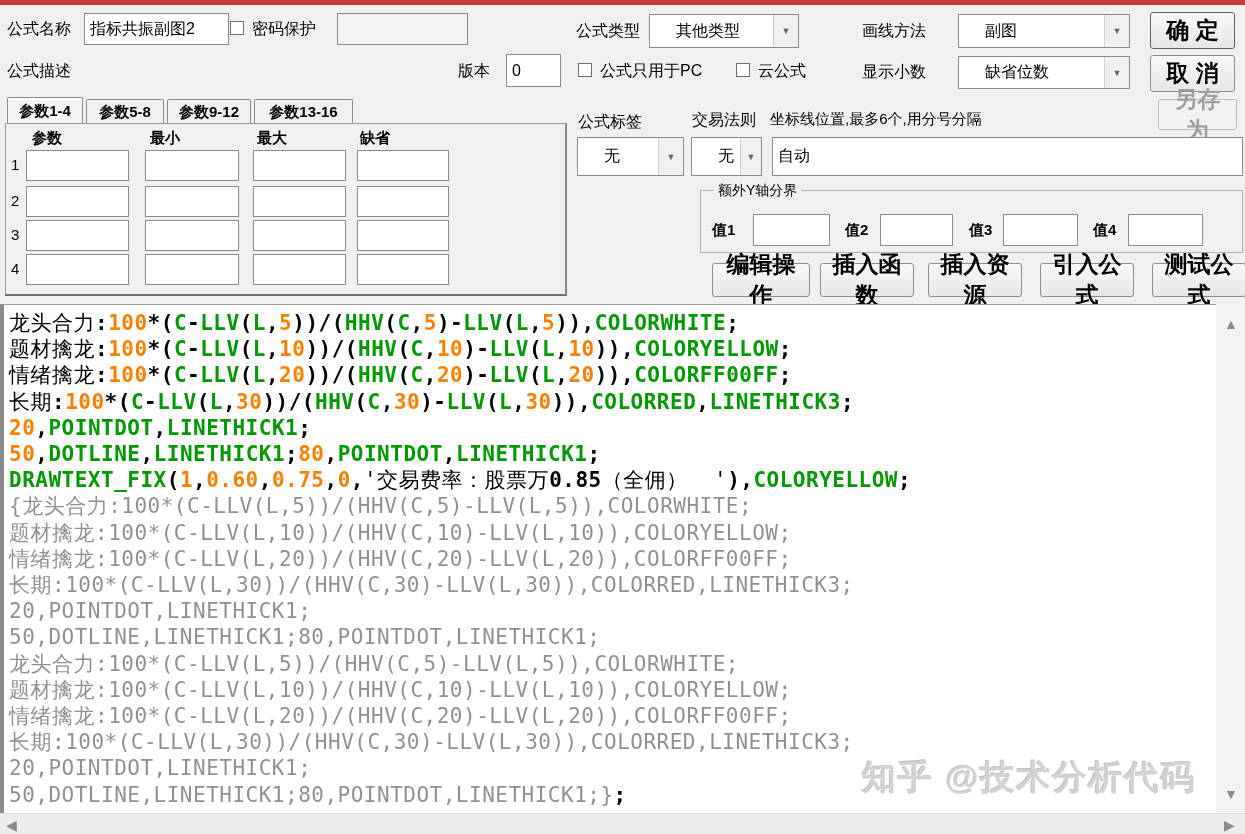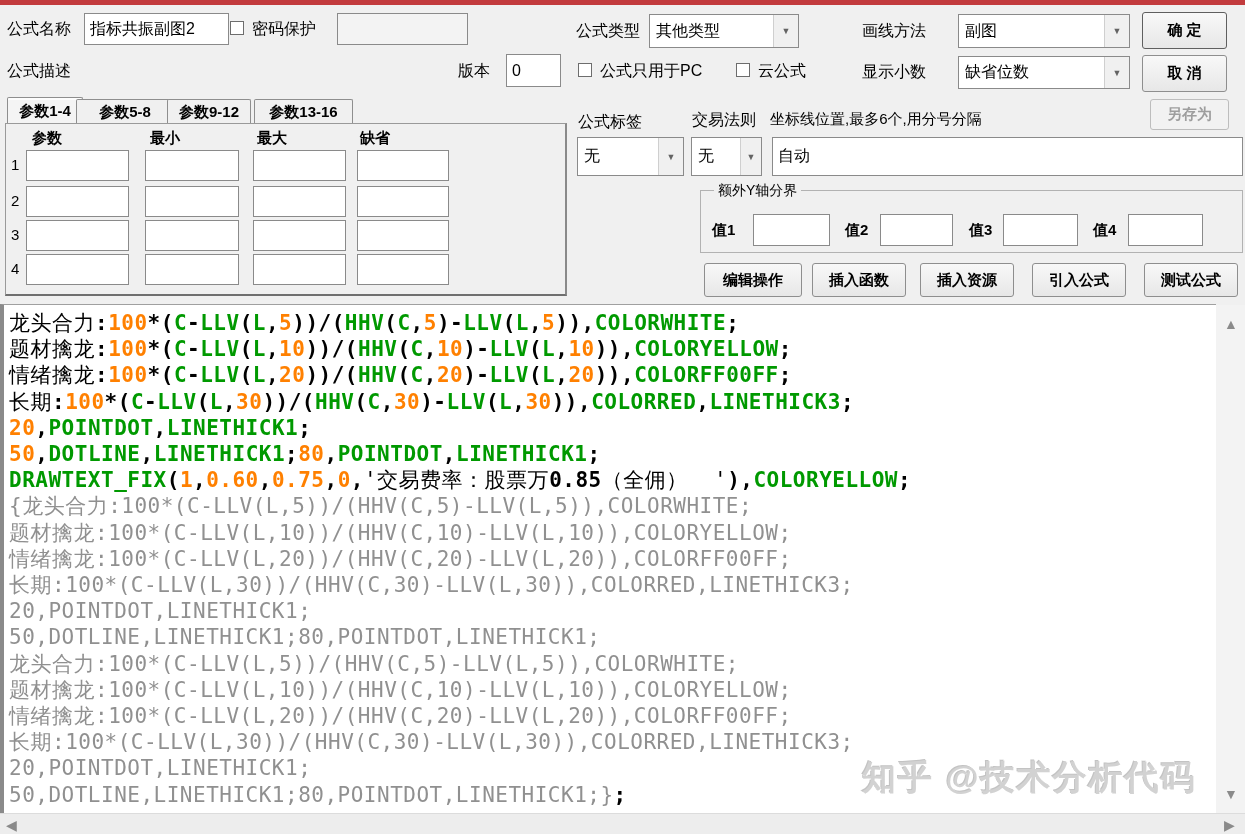--- a/index.html
+++ b/index.html
@@ -6,24 +6,24 @@
   body{font-family:"Liberation Sans",sans-serif;background:#d9d9d9;}
   .screen{position:relative;width:1245px;height:834px;background:#f0f0f0;overflow:hidden;}
   .topbar{position:absolute;left:0;top:0;width:1245px;height:5px;background:#c23b3d;}
   .lbl{position:absolute;font-size:16px;color:#000;white-space:nowrap;}
   .lbl-sm{position:absolute;font-size:15px;color:#000;white-space:nowrap;}
   .inp{position:absolute;background:#fff;border:1px solid #8a8a8a;font-family:"Liberation Sans",sans-serif;
        font-size:16px;color:#000;padding:0 5px;box-sizing:border-box;outline:none;white-space:nowrap;overflow:hidden;}
   .inp.dim{background:#f3f3f3;}
   .btn{position:absolute;display:flex;align-items:center;justify-content:center;
        background:linear-gradient(#f8f8f8,#e7e7e7);border:1px solid #8e8e8e;border-radius:3px;
-       font-size:15px;font-weight:700;color:#000;cursor:pointer;box-sizing:border-box;padding:8px;}
+       font-size:23px;font-weight:700;color:#000;cursor:pointer;box-sizing:border-box;padding:8px;margin-left:8px;}
   .btn.primary{border:1px solid #5f5f5f;}
   .btn.disabled{color:#9e9e9e;border-color:#bdbdbd;background:#f2f2f2;}
-  .combo{position:absolute;background:#fff;border:1px solid #8a8a8a;box-sizing:border-box;display:flex;align-items:center;}
+  .combo{position:absolute;background:#fff;border:1px solid #8a8a8a;box-sizing:border-box;display:flex;align-items:center;padding-left:20px;}
   .combo-val{flex:1;font-size:16px;padding-left:6px;white-space:nowrap;overflow:hidden;}
   .combo-arrow{width:24px;align-self:stretch;background:#f0f0f0;border-left:1px solid #cfcfcf;
        display:flex;align-items:center;justify-content:center;font-size:9px;color:#636363;}
   .checkbox{position:absolute;width:14px;height:14px;background:#fff;border:1px solid #6d6d6d;box-sizing:border-box;}
   .tab{position:absolute;background:#f0f0f0;border:1px solid #8e8e8e;border-bottom:none;border-radius:2px 2px 0 0;
        display:flex;align-items:center;justify-content:center;font-size:15px;font-weight:700;box-sizing:border-box;}
   .tab.active{background:#f4f4f4;box-shadow:inset 0 2px 0 #fdfdfd;}
   .panel{position:absolute;border:1px solid #9a9a9a;border-bottom:2px solid #6f6f6f;border-right:2px solid #8a8a8a;box-sizing:border-box;}
   .colhdr{position:absolute;font-size:15px;font-weight:700;}
   .rowlbl{position:absolute;font-size:15px;}
@@ -82,21 +82,21 @@
   <span class="lbl" style="left:758px;top:61px">云公式</span>
   <span class="lbl" style="left:862px;top:62px">显示小数</span>
   <div class="combo" style="left:958px;top:56px;width:172px;height:33px">
     <span class="combo-val">缺省位数</span>
     <span class="combo-arrow">▼</span>
   </div>
   <button class="btn" style="left:1142px;top:55px;width:85px;height:37px">取 消</button>
   <button class="btn disabled" style="left:1150px;top:99px;width:79px;height:31px">另存为</button>
 
   <div class="tab active" style="left:7px;top:97px;width:76px;height:27px">参数1-4</div>
-  <div class="tab" style="left:76px;top:99px;width:98px;height:25px">参数5-8</div>
+  <div class="tab" style="left:86px;top:99px;width:78px;height:25px">参数5-8</div>
   <div class="tab" style="left:167px;top:99px;width:84px;height:25px">参数9-12</div>
   <div class="tab" style="left:254px;top:99px;width:99px;height:25px">参数13-16</div>
 
   <div class="panel" style="left:5px;top:123px;width:562px;height:173px"></div>
   <span class="colhdr" style="left:32px;top:129px">参数</span>
   <span class="colhdr" style="left:150px;top:129px">最小</span>
   <span class="colhdr" style="left:257px;top:129px">最大</span>
   <span class="colhdr" style="left:360px;top:129px">缺省</span>
 
   <span class="rowlbl" style="left:11px;top:156px">1</span>

